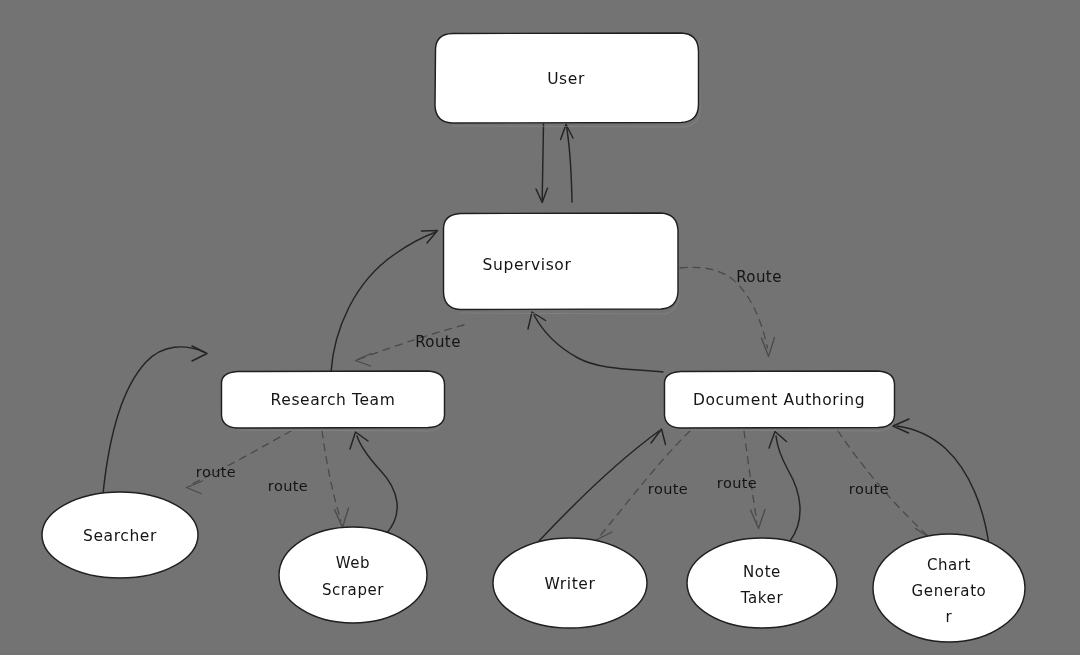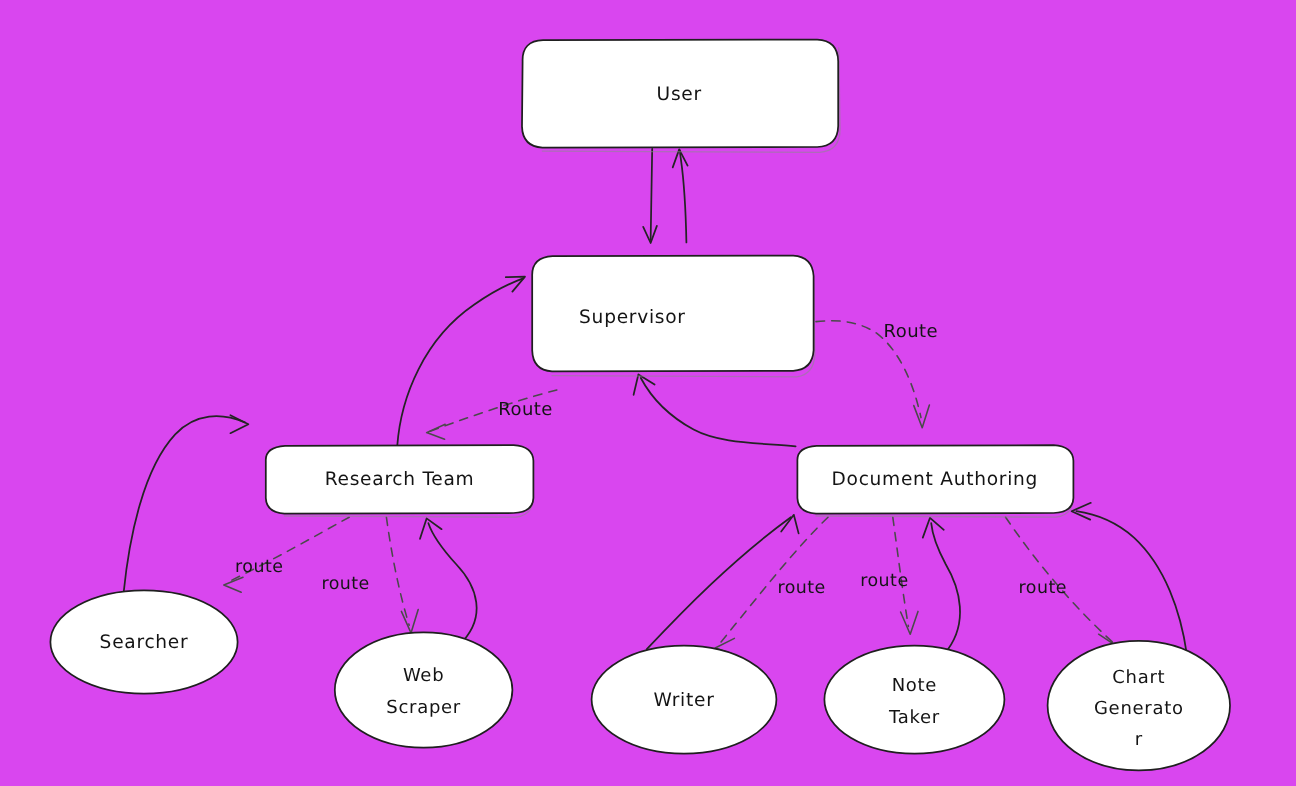--- a/index.html
+++ b/index.html
@@ -11,21 +11,21 @@
   body {
     width: 1080px;
     height: 655px;
     overflow: hidden;
     font-family: "DejaVu Sans", sans-serif;
   }
   #diagram-root {
     position: relative;
     width: 1080px;
     height: 655px;
-    background: #d946ef;
+    background: #737373;
   }
   svg#diagram-svg {
     position: absolute;
     top: 0;
     left: 0;
     width: 1080px;
     height: 655px;
   }
   .node-shape {
     fill: #ffffff;

